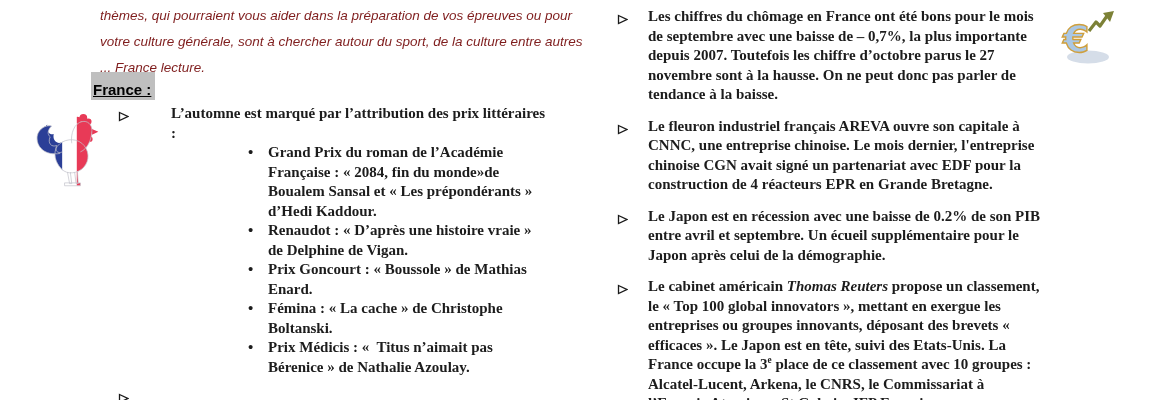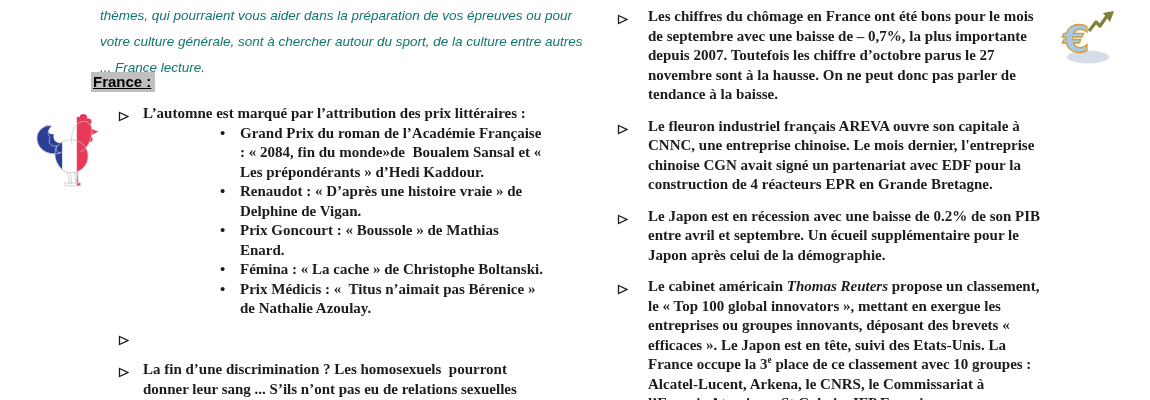--- a/index.html
+++ b/index.html
@@ -2,34 +2,34 @@
 <html><head>
 <meta charset="utf-8">
 <style>
   html, body { margin:0; padding:0; background:#ffffff; overflow:hidden; }
   body { width:1150px; height:400px; font-family:"Liberation Serif", serif; color:#1c1c1c; }
   .page { position:relative; width:1150px; height:400px; background:#ffffff; }
 
   
   .intro { position:absolute; left:100px; top:3px; width:490px;
            font-family:"Liberation Sans", sans-serif; font-style:italic;
-           font-size:13.5px; line-height:26px; color:#0f766e; }
+           font-size:13.5px; line-height:26px; color:#7f1d1d; }
 
   
   .heading { position:absolute; left:91px; top:72px; display:inline-block;
              font-family:"Liberation Sans", sans-serif; font-weight:bold;
              font-size:15px; color:#000; text-decoration:underline;
-             background:#bfbfbf; padding:1px 4px 2px 2px; }
+             background:#bfbfbf; padding:9px 4px 2px 2px; }
 
   
   .list { position:absolute; font-size:15px; line-height:19.5px; }
   .left-list  { left:92px;  top:104px; width:455px; }
   .right-list { left:617px; top:7px;   width:430px; }
   .bullet { display:flex; align-items:flex-start;font-weight:bold; }
-  .left-list .bullet  { padding-left:26px; margin-bottom:9px; }
+  .left-list .bullet  { padding-left:26px; margin-bottom:9px;gap:28px; }
   .right-list .bullet { margin-bottom:12px; }
   .marker { flex:0 0 25px; padding-top:4px; }
   .right-list .marker { flex:0 0 31px; }
   .btext { flex:1 1 auto; white-space:pre-wrap; }
   .sub-list { margin-top:0; }
   .sub-bullet { display:flex; margin-left:77px; }
   .dot { flex:0 0 20px; }
   .sub-text { flex:1 1 auto; white-space:pre-wrap; }
 
   .italic { font-style:italic; }

